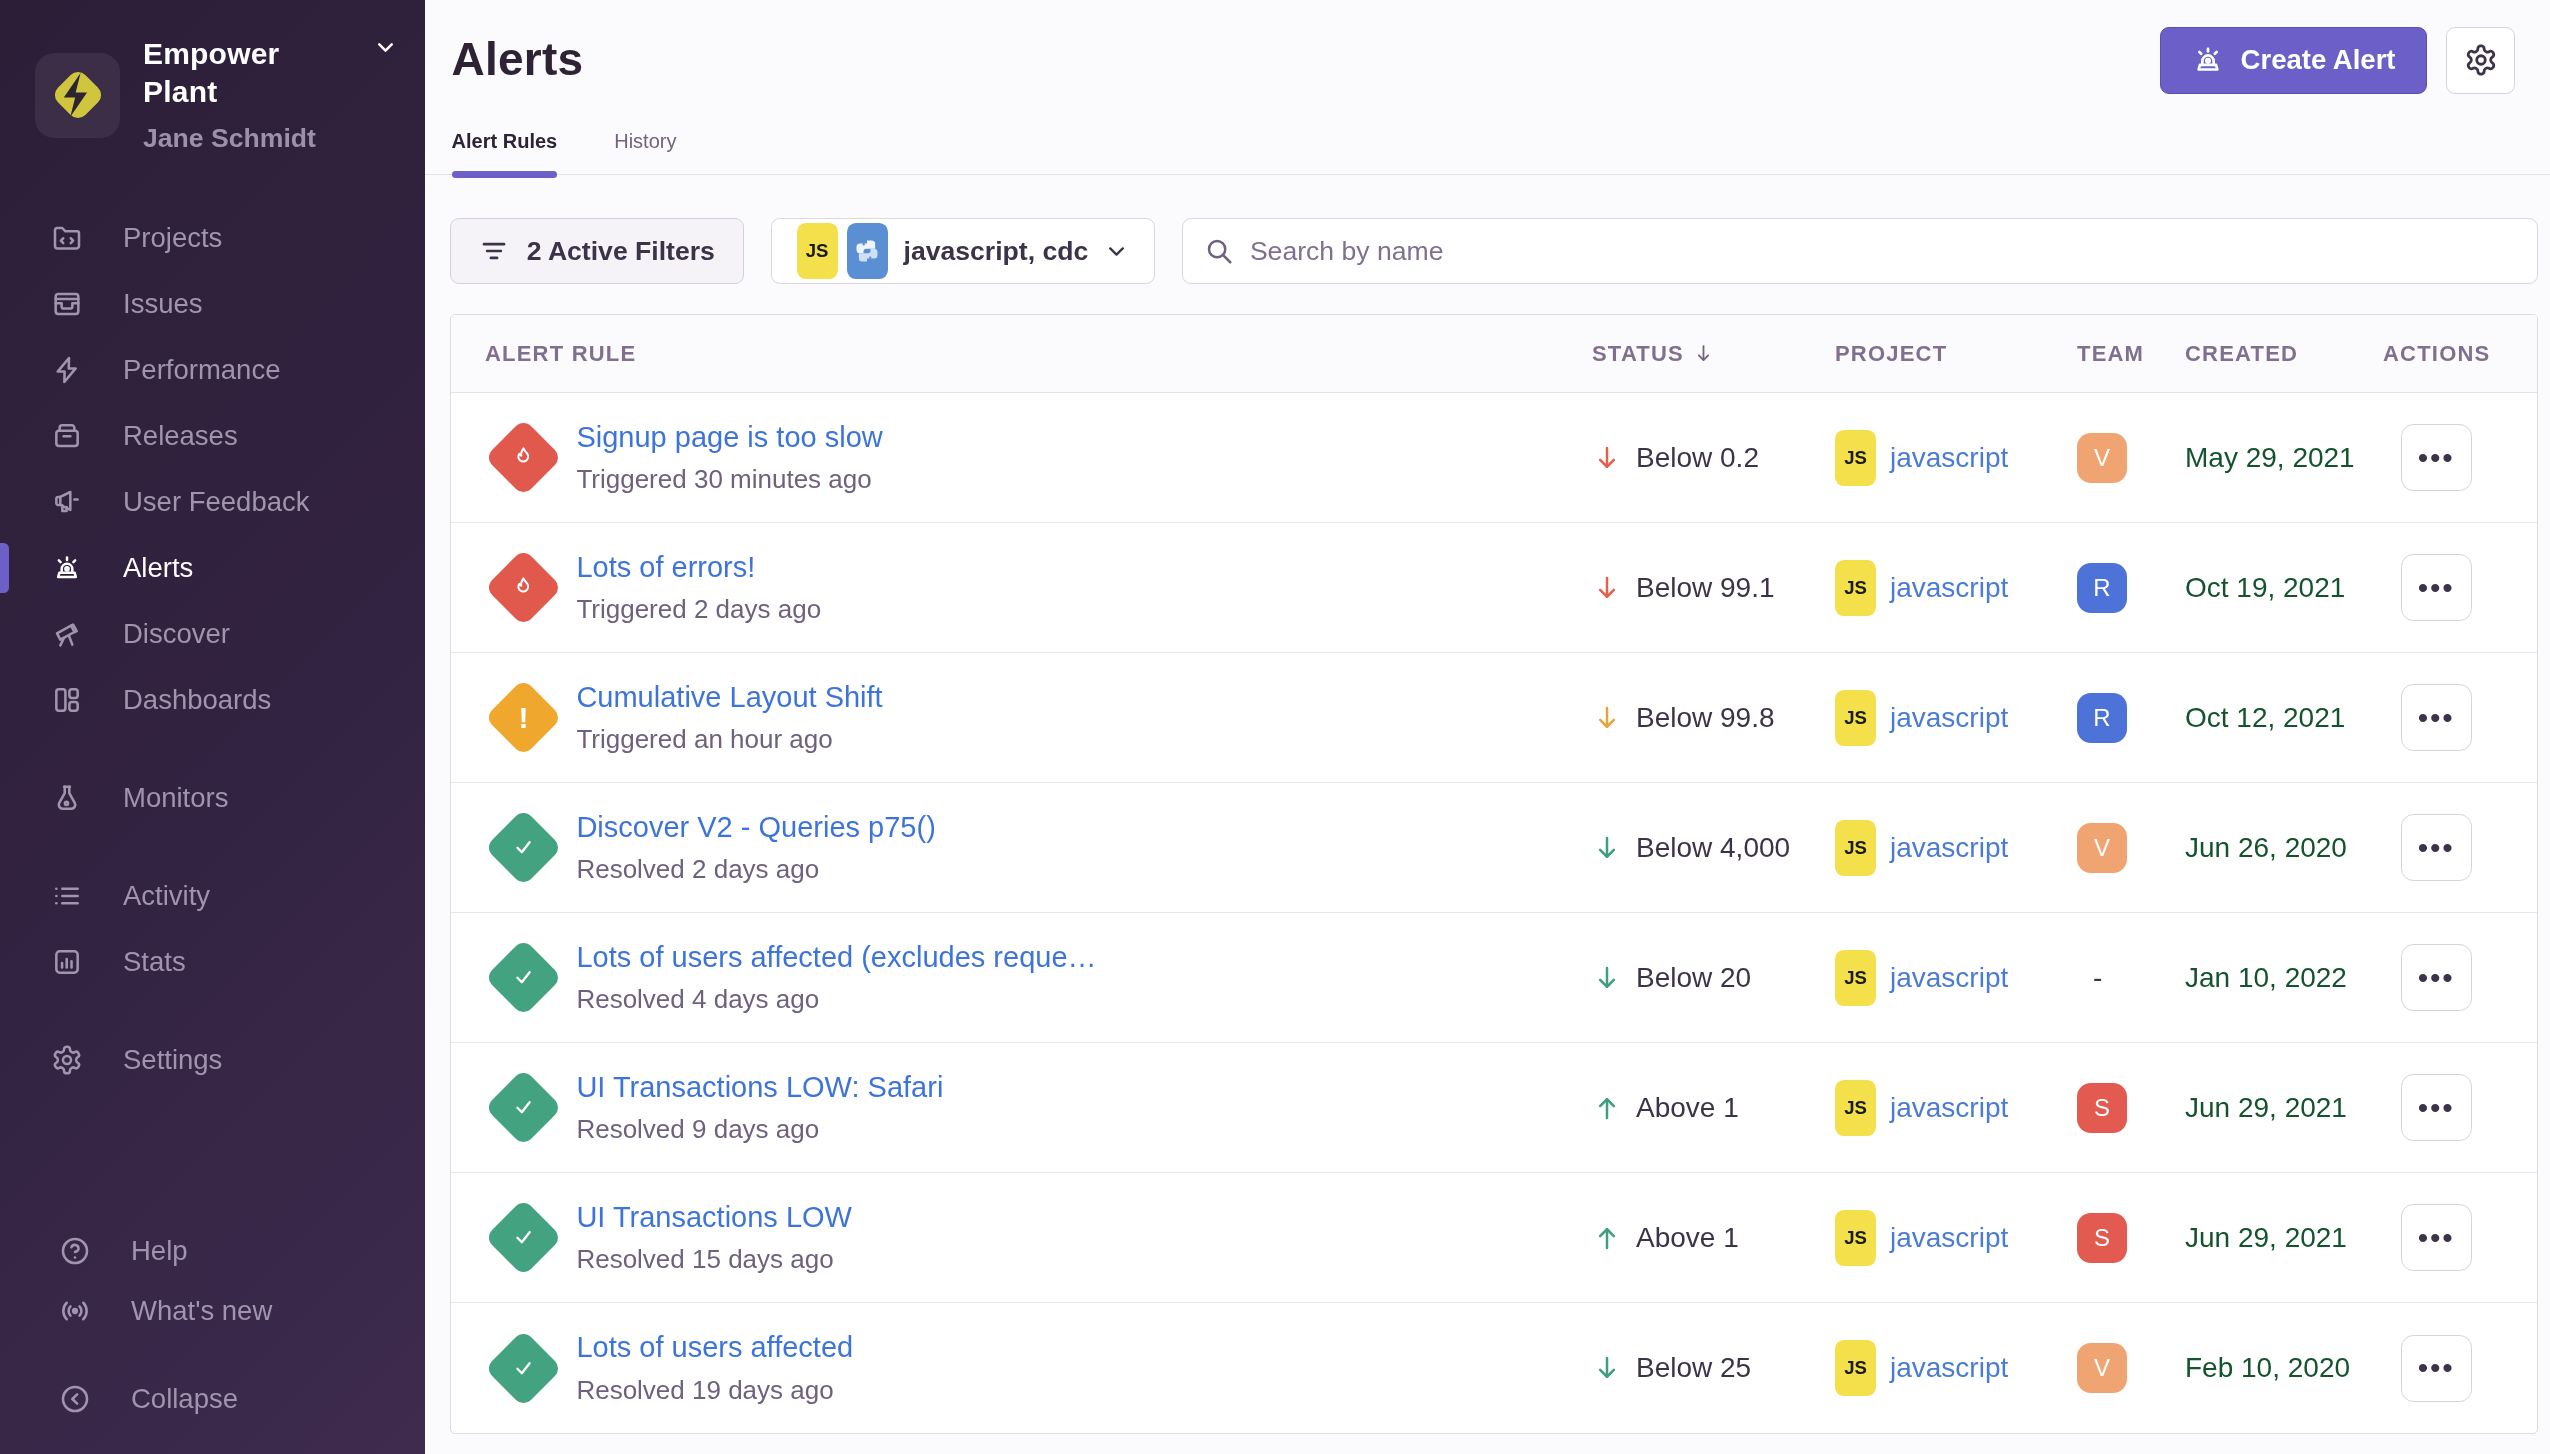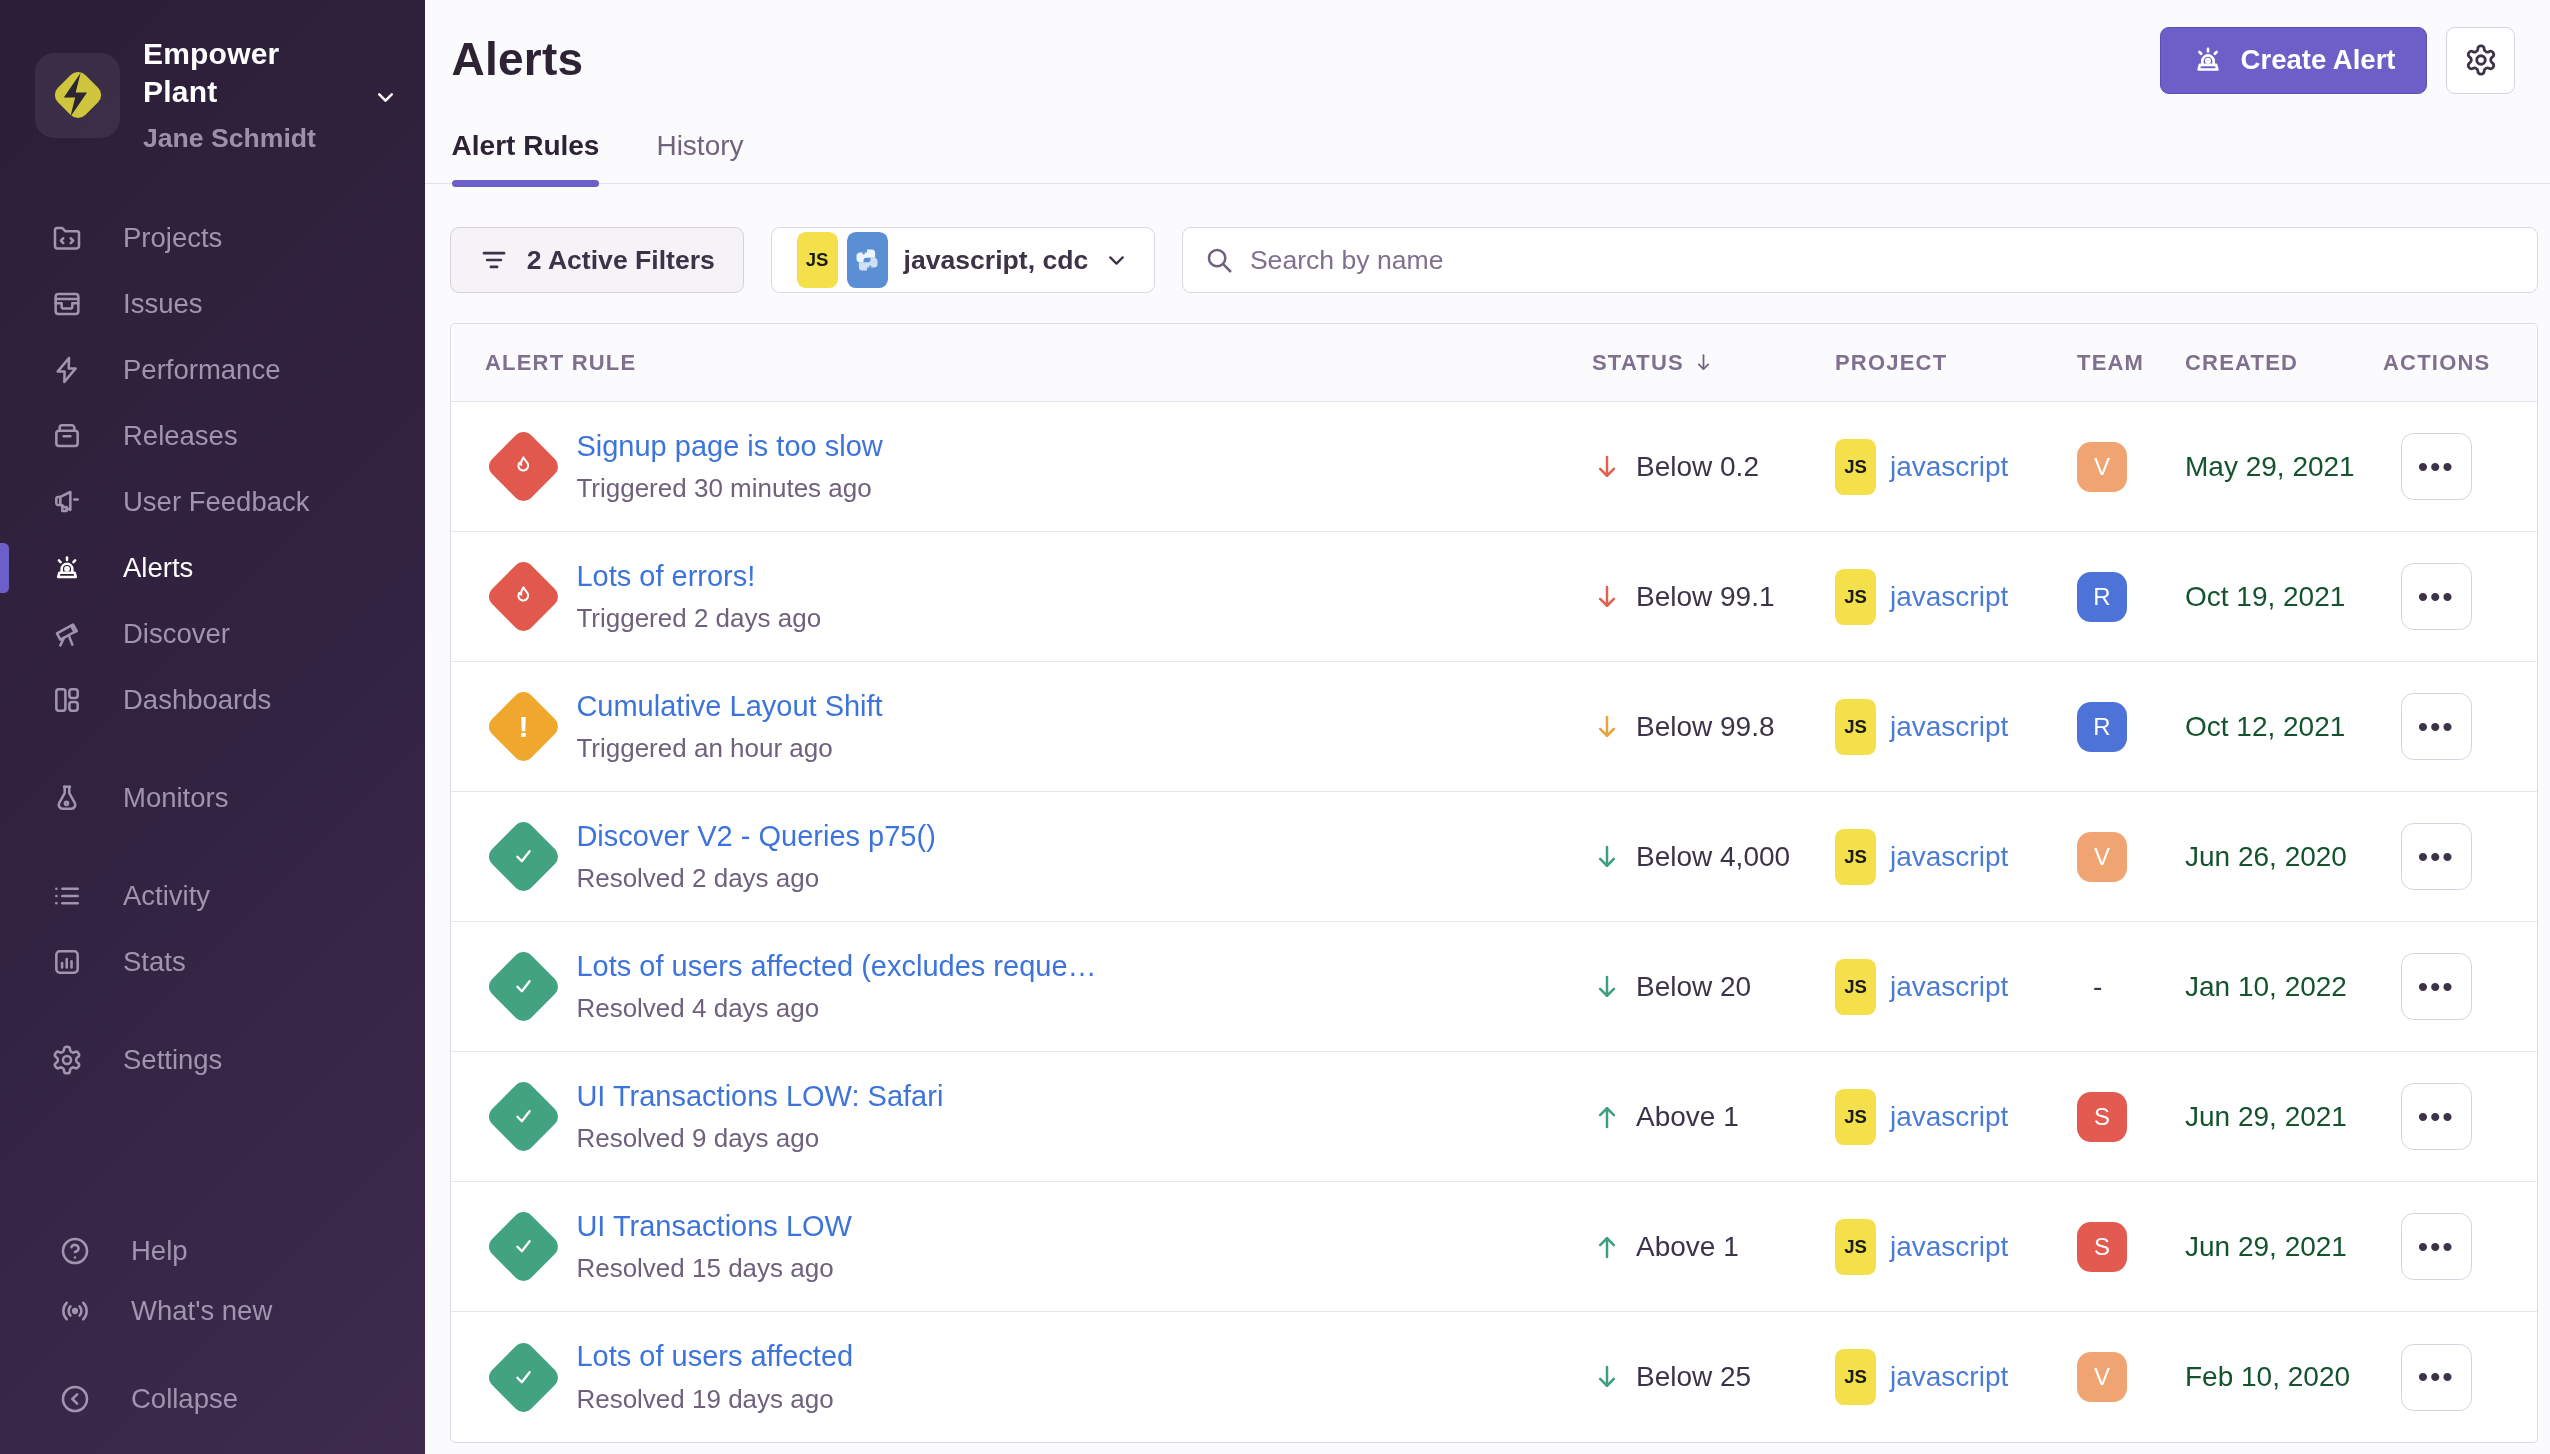--- a/index.html
+++ b/index.html
@@ -21,21 +21,21 @@
     width:425px; height:1454px; flex:0 0 425px; position:relative;
     background:linear-gradient(135deg,#2c1e37 0%,#332342 55%,#3e2b4e 100%);
     color:#a094ae;
   }
   .org { display:flex; align-items:center; gap:23px; padding:35px 26.6px 0 35px; }
   .org-logo {
     width:85px; height:85px; border-radius:19.5px; background:rgba(255,255,255,.07);
     display:flex; align-items:center; justify-content:center; flex:0 0 85px;
   }
   .org-names { line-height:1.25; }
-  .org-name-row { display:flex; align-items:flex-end; gap:12.4px; }
+  .org-name-row { display:flex; align-items:flex-start; gap:12.4px; }
   .org-name { color:#fff; font-weight:700; font-size:30px; letter-spacing:0.2px; }
   .org-user { color:#9c90aa; font-size:26.6px; margin-top:12px;font-weight:bold; }
   .nav { margin-top:50px; }
   .nav-item {
     height:66px; display:flex; align-items:center; gap:39px;
     padding-left:50px; font-size:27.5px; cursor:pointer; position:relative;
   }
   .nav-item .nicon { width:34px; display:flex; justify-content:center; color:inherit; }
   .nav-item.active { color:#fff; }
   .nav-item.active .pill {
@@ -55,21 +55,21 @@
   .btn-create {
     display:flex; align-items:center; gap:16px; height:67px; padding:0 30px;
     background:var(--accent); border:0.9px solid #5b4fb5; border-radius:8.9px;
     color:#fff; font-size:27.5px; font-weight:600; font-family:inherit; cursor:pointer;
   }
   .btn-gear {
     width:69px; height:67px; background:#fff; border:1.8px solid #d8d2de; border-radius:8.9px;
     display:flex; align-items:center; justify-content:center; color:#3d3348; cursor:pointer;
   }
   .tabs-row { display:flex; margin-top:44px; padding-left:26.6px; border-bottom:1.8px solid #e5e0ea; }
-  .tab { font-size:28px; padding-bottom:21px; margin-right:57px; position:relative; color:#71637e; cursor:pointer; }
+  .tab { font-size:20px; padding-bottom:21px; margin-right:57px; position:relative; color:#71637e; cursor:pointer; }
   .tab.active { color:#2d2335; font-weight:600; }
   .tab.active::after {
     content:""; position:absolute; left:0; right:0; bottom:-3.5px; height:6.2px;
     background:var(--accent); border-radius:3.5px;
   }
 
   .content { padding:43px 12.4px 0 25px; }
 
   
   .filter-bar { display:flex; gap:26.6px; align-items:stretch; }

